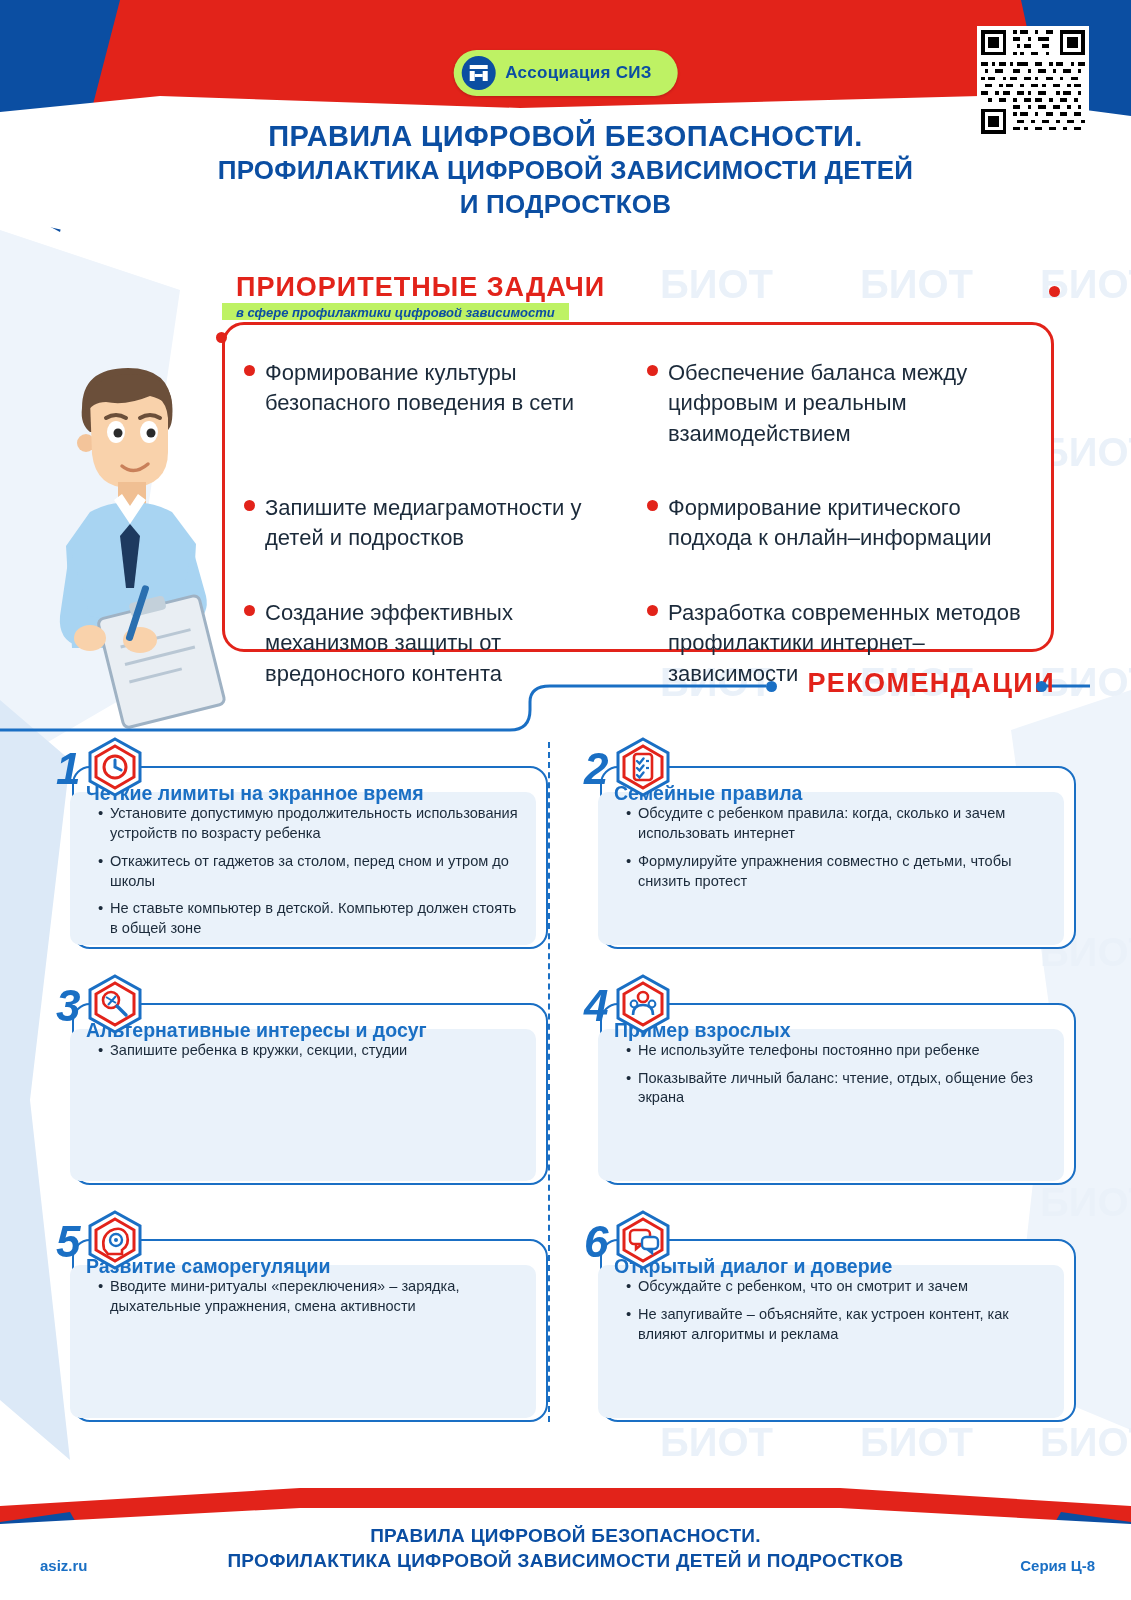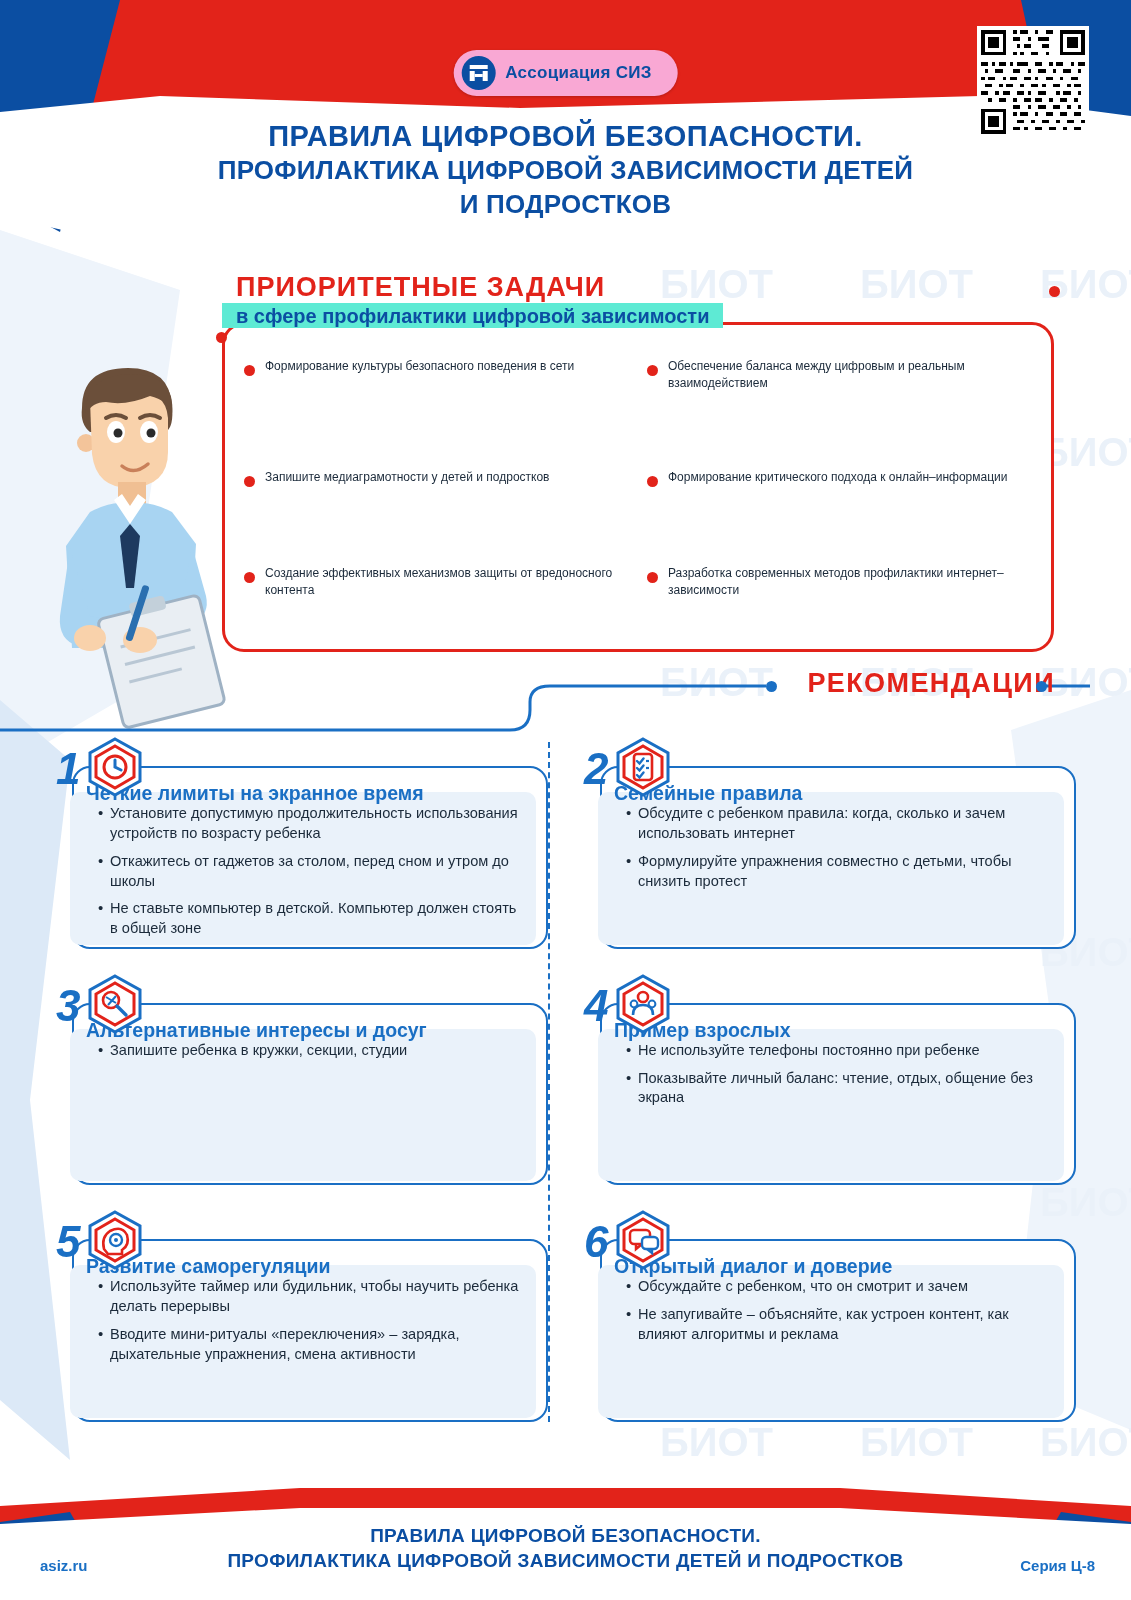--- a/index.html
+++ b/index.html
@@ -36,21 +36,21 @@
     background: #0b4ea2;
     clip-path: polygon(30px 0, 140px 0, 140px 210px, 80px 232px);
   }
   .band-white {
     position: absolute; top: 96px; left: 0; width: 1131px; height: 160px;
     background: #ffffff;
     clip-path: polygon(0 16px, 160px 0, 520px 12px, 980px 0, 1131px 20px, 1131px 140px, 960px 160px, 600px 132px, 170px 158px, 0 120px);
   }
   .assoc-pill {
     position: absolute; top: 50px; left: 50%; transform: translateX(-50%);
-    background: #f9a8d4; border-radius: 24px;
+    background: #bef264; border-radius: 24px;
     height: 46px; display: flex; align-items: center; gap: 10px;
     padding: 0 26px 0 8px;
     box-shadow: 0 1px 3px rgba(0,0,0,.2);
     z-index: 5;
   }
   .assoc-logo {
     width: 34px; height: 34px; border-radius: 50%;
     background: #0b4ea2; color: #fff;
     display: flex; align-items: center; justify-content: center;
     font-size: 14px; font-weight: bold;
@@ -112,37 +112,37 @@
   }
   .priority-head {
     position: absolute; top: -50px; left: 0; width: 832px; 
     z-index: 4;
   }
   .priority-title {
     font-size: 27px; font-weight: bold; color: #e2231a; letter-spacing: 1px;
     background: #fff; display: inline-block; padding: 0 14px;
   }
   .priority-sub {
-    font-size: 20px; font-weight: bold; color: #0b4ea2;
-    background: #5eead4; display: inline-block; padding: 2px 14px 0;
+    font-size: 13px; font-weight: bold; color: #0b4ea2;
+    background: #bef264; display: inline-block; padding: 2px 14px 0; font-style: italic;
   }
   .pr-dot {
     position: absolute; width: 11px; height: 11px; border-radius: 50%;
     background: #e2231a; z-index: 5;
   }
   .priority-grid {
     position: absolute; inset: 36px 28px 20px 22px;
     display: grid; grid-template-columns: 1fr 1fr; gap: 44px 24px;
   }
   .pr-item { display: flex; gap: 10px; align-items: flex-start; }
   .pr-bullet {
     width: 11px; height: 11px; border-radius: 50%; background: #e2231a;
     margin-top: 7px; flex: 0 0 11px;
   }
-  .pr-text { font-size: 12px; color: #1b2a3a; line-height: 1.38; }
+  .pr-text { font-size: 22px; color: #1b2a3a; line-height: 1.38; }
 
   
   .man { position: absolute; left: 30px; top: 348px; width: 210px; height: 400px; z-index: 2; }
 
   
   .rec-header {
     position: absolute; right: 76px; top: 668px; z-index: 5;
     font-size: 27px; font-weight: bold; color: #e2231a; letter-spacing: 1.4px;
   }
   .rec-dot {
@@ -564,21 +564,20 @@
       <svg class="hexbadge" viewBox="0 0 62 62">
         <polygon points="31,3 56,17 56,45 31,59 6,45 6,17" fill="#ffffff" stroke="#1a6fc4" stroke-width="3"></polygon>
         <polygon points="31,10 50,21 50,41 31,52 12,41 12,21" fill="none" stroke="#e2231a" stroke-width="3"></polygon>
         <path d="M20 40 Q17 28 26 22 Q38 16 43 26 Q46 36 38 41 L38 45 L24 45 Z" fill="none" stroke="#e2231a" stroke-width="2.6"></path>
         <circle cx="32" cy="31" r="6" fill="none" stroke="#1a6fc4" stroke-width="2.4"></circle>
         <circle cx="32" cy="31" r="2" fill="#1a6fc4"></circle>
       </svg>
       <div class="card-title">Развитие саморегуляции</div>
       <div class="card-inner">
         <ul>
-          <li>Используйте таймер или будильник, чтобы научить ребенка делать перерывы</li>
           <li>Вводите мини-ритуалы «переключения» – зарядка, дыхательные упражнения, смена активности</li>
         </ul>
       </div>
     </div>
 
     <div class="card">
       <div class="card-body"></div>
       <div class="numtag">6</div>
       <svg class="hexbadge" viewBox="0 0 62 62">
         <polygon points="31,3 56,17 56,45 31,59 6,45 6,17" fill="#ffffff" stroke="#1a6fc4" stroke-width="3"></polygon>

